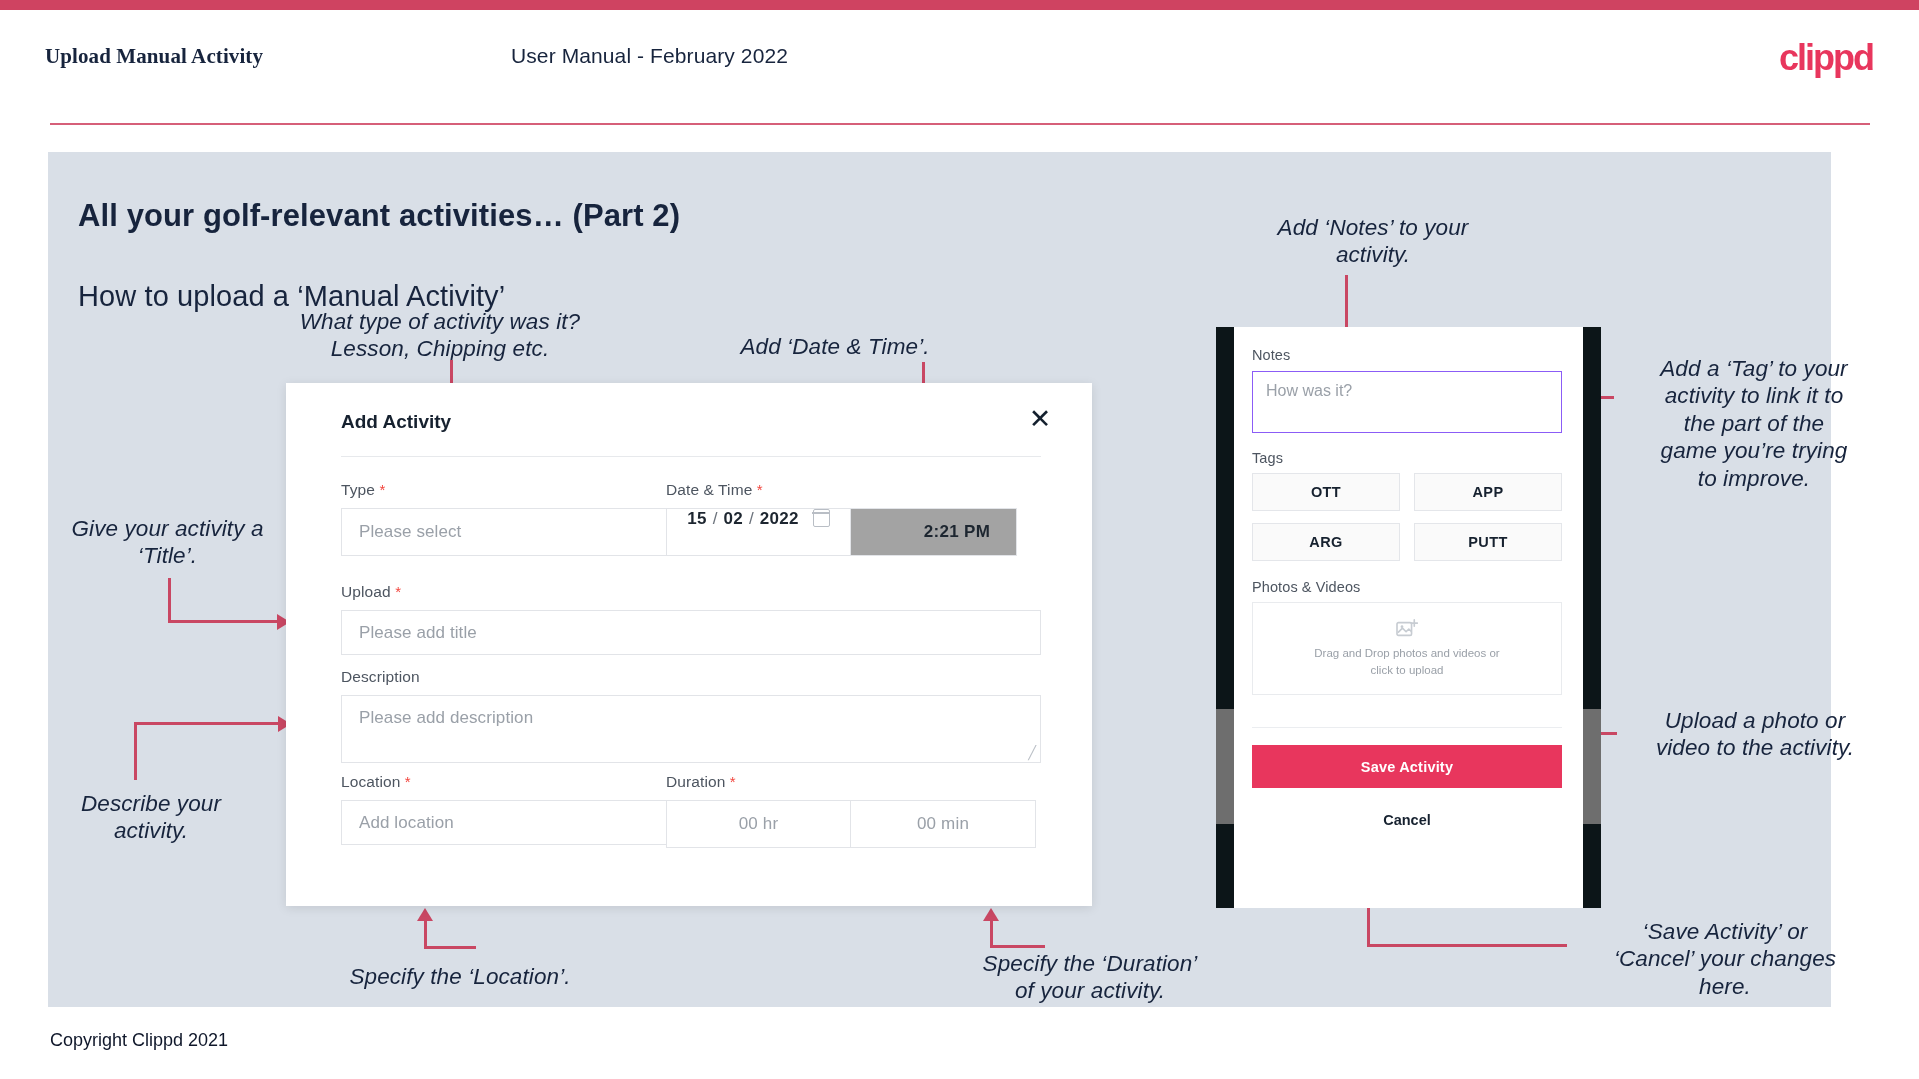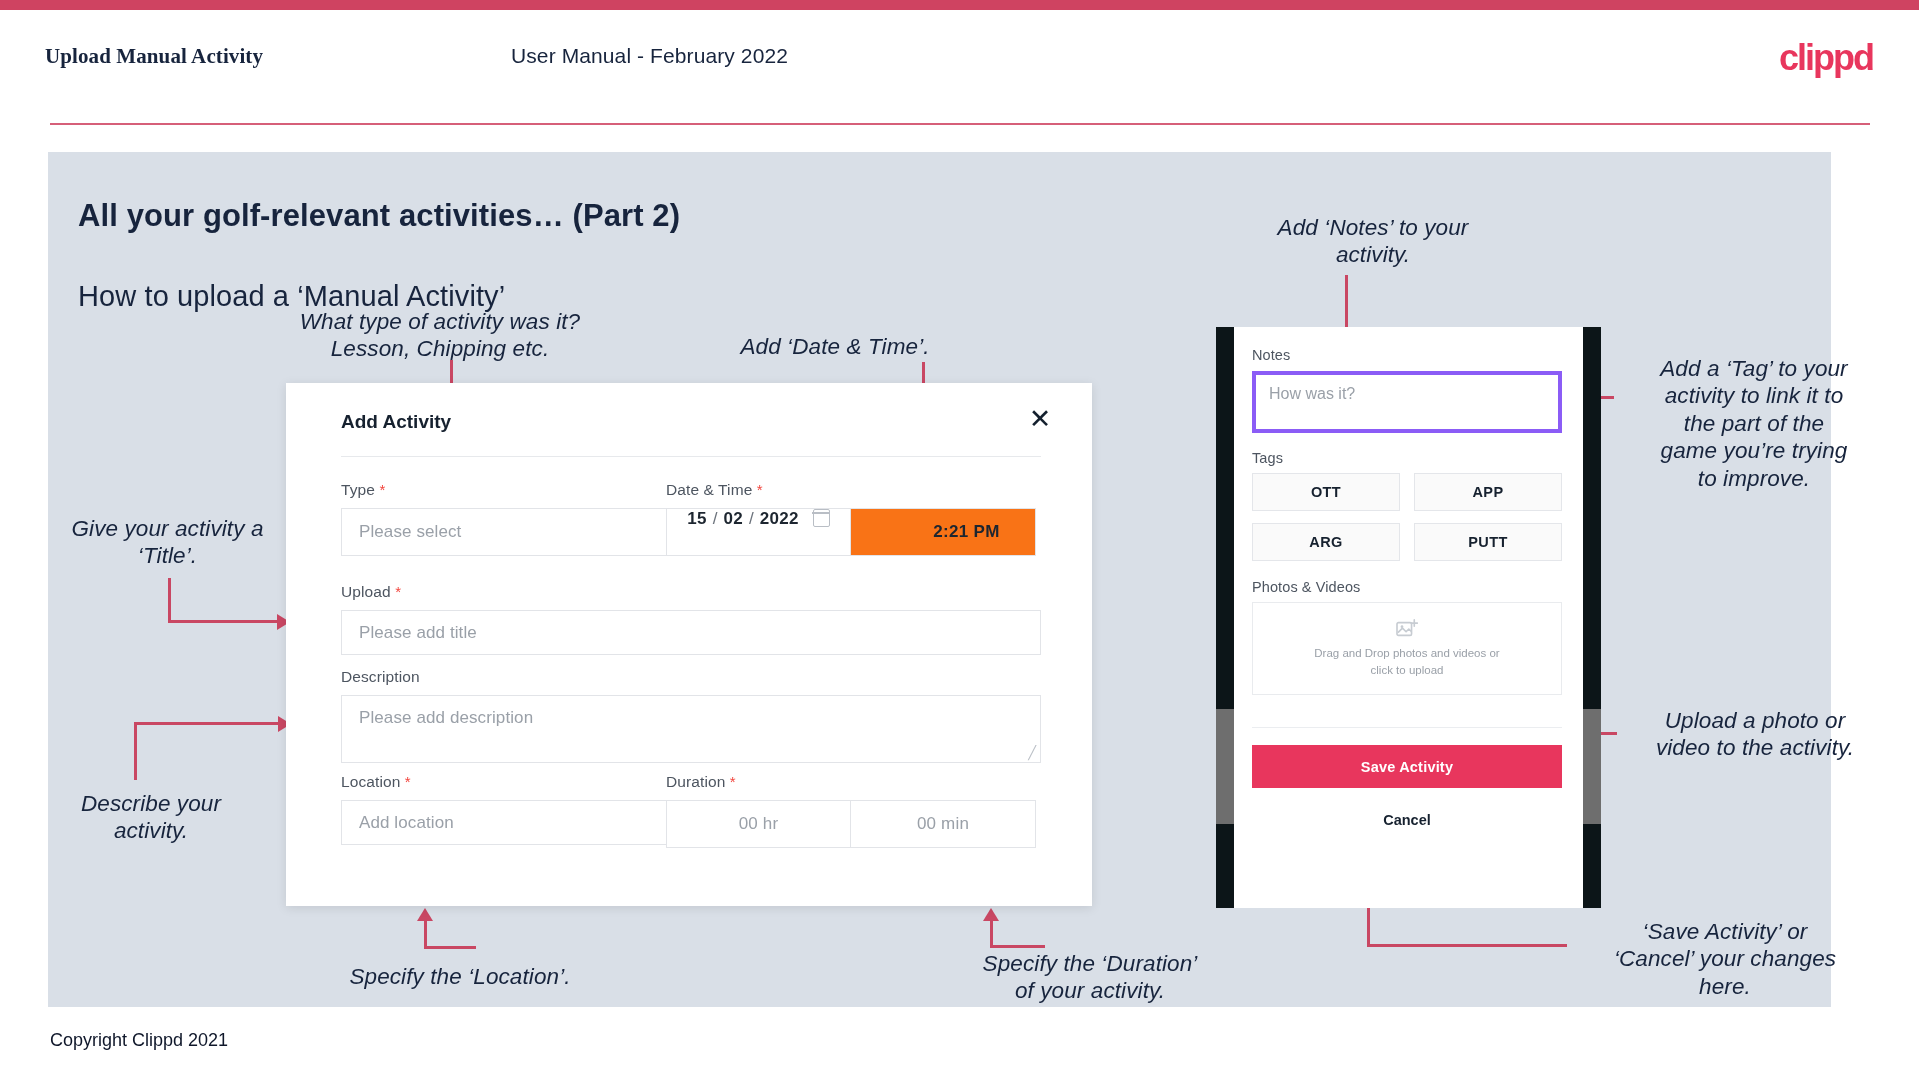--- a/index.html
+++ b/index.html
@@ -49,21 +49,21 @@
   .flabel{font-size:15.5px;color:#4d5560;margin-bottom:9px;letter-spacing:.1px;}
   .req{color:#f2453d;font-size:15px;}
   .fbox{box-sizing:border-box;border:1px solid #e2e4e8;background:#fff;display:flex;align-items:center;}
   .fph{color:#9aa0a8;font-size:17px;padding-left:17px;letter-spacing:.1px;}
 
   .sel-caret{margin-left:auto;margin-right:17px;color:#4a5059;font-size:15px;}
 
   .dt-row{display:flex;}
   .dt-date{box-sizing:border-box;width:184px;height:48px;border:1px solid #e2e4e8;border-right:none;background:#fff;
            display:flex;align-items:flex-start;justify-content:center;gap:6px;}
-  .dt-time{box-sizing:border-box;width:186px;height:48px;border:1px solid #e2e4e8;background:#f97316;
+  .dt-time{box-sizing:border-box;width:167px;height:48px;border:1px solid #e2e4e8;background:#a3a3a3;
            display:flex;align-items:center;justify-content:center;padding-left:47px;}
   .dt-txt{font-size:17px;color:#1d2630;font-weight:700;letter-spacing:.3px;}
   .dt-sep{font-size:17px;color:#6c737c;}
   .cal-ic{width:15px;height:16px;border:1.6px solid #b9bec5;border-radius:2px;position:relative;margin-left:8px;}
   .cal-ic:before{content:"";position:absolute;left:-1.6px;right:-1.6px;top:2px;height:1.6px;background:#b9bec5;}
 
   .dur-a{box-sizing:border-box;width:184px;height:48px;border:1px solid #e2e4e8;border-right:none;background:#fff;
          display:flex;align-items:center;justify-content:center;}
   .dur-b{box-sizing:border-box;width:186px;height:48px;border:1px solid #e2e4e8;background:#fff;
          display:flex;align-items:center;justify-content:center;}
@@ -71,21 +71,21 @@
 
   .ta-grip{position:absolute;right:4px;bottom:2px;font-size:13px;color:#b9bec5;transform:rotate(0deg);}
 
   
   .phone{position:absolute;left:1216px;top:327px;width:385px;height:581px;background:#ffffff;}
   .bezel{position:absolute;top:0;width:18px;background:#0c1518;}
   .bezel-grey{position:absolute;width:18px;background:#6e6e6e;}
   .screen{position:absolute;left:18px;top:0;width:349px;height:581px;background:#fff;}
 
   .p-label{font-size:14.5px;color:#4d5560;letter-spacing:.1px;}
-  .p-box{box-sizing:border-box;border:4px solid #8b5cf6;background:#fff;}
+  .p-box{box-sizing:border-box;border:1px solid #8b5cf6;background:#fff;}
   .p-ph{color:#9aa0a8;font-size:16px;}
   .tag-btn{box-sizing:border-box;border:1px solid #e4e6ea;background:#fafafa;display:flex;align-items:center;justify-content:center;
            font-size:14.5px;font-weight:700;color:#16212f;letter-spacing:.4px;}
   .drop{box-sizing:border-box;border:1px solid #e9ebee;background:#fff;display:flex;flex-direction:column;align-items:center;justify-content:center;}
   .drop-txt{font-size:11.5px;color:#9aa0a8;text-align:center;line-height:1.45;}
   .save-btn{display:flex;align-items:center;justify-content:center;background:#e8365d;color:#fff;font-size:14.5px;font-weight:700;letter-spacing:.2px;cursor:pointer;}
   .cancel-btn{display:flex;align-items:center;justify-content:center;font-size:14.5px;font-weight:700;color:#16212f;cursor:pointer;}
   .p-rule{position:absolute;background:#ebedf0;height:1px;}
 
   .footer{position:absolute;left:50px;top:1030px;font-size:18px;color:#0f172a;}

